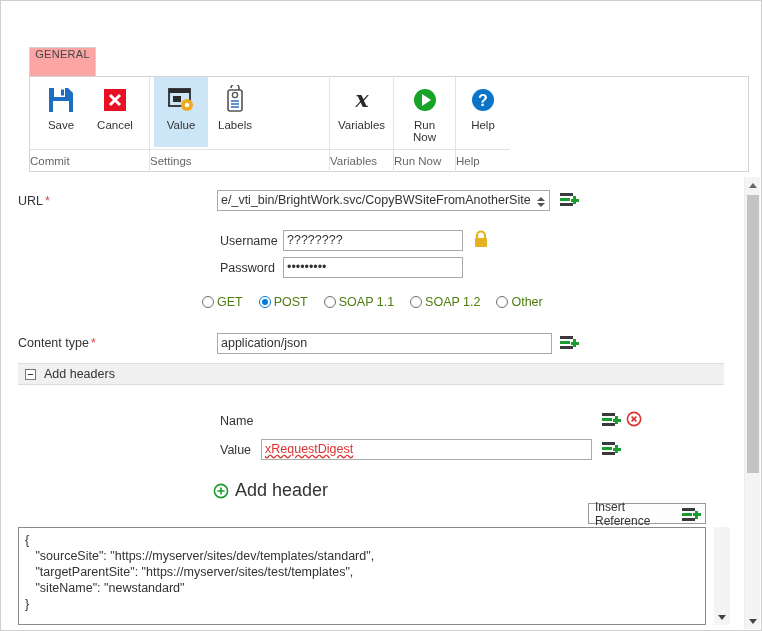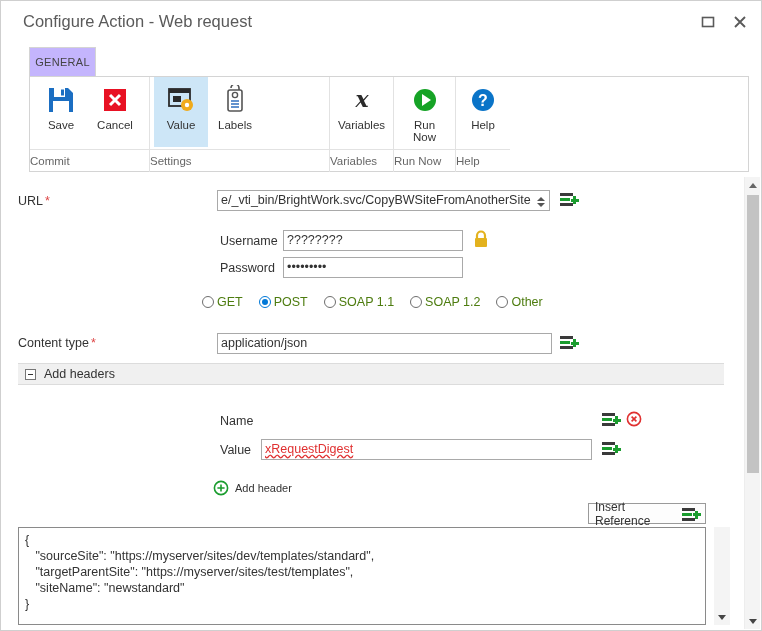--- a/index.html
+++ b/index.html
@@ -38,22 +38,22 @@
   
   .tabstrip{
     position:absolute;left:0;top:46px;width:762px;height:30px;
   }
   .tab{
     position:absolute;left:28px;top:0;
     width:67px;height:29px;
     box-sizing:border-box;
     border:1px solid #d4d4d4;
     border-bottom:none;
-    background:#c4b5fd;
-    display:flex;align-items:center;justify-content:center;
+    background:#fca5a5;
+    display:flex;align-items:flex-start;justify-content:center;
     font-size:11px;color:#444;
     letter-spacing:.3px;
   }
   
   .ribbon{
     position:absolute;left:28px;top:75px;
     width:720px;height:96px;
     box-sizing:border-box;
     border:1px solid #d4d4d4;
     background:#ffffff;
@@ -158,21 +158,21 @@
   }
   .collapse:after{
     content:"";position:absolute;left:2px;top:4px;width:5px;height:1px;background:#333;
   }
   .bandlbl{position:absolute;left:26px;top:3px;font-size:12.5px;color:#333;}
   
   .delico{position:absolute;width:15px;height:15px;}
   
   .addhdr{position:absolute;display:flex;align-items:center;cursor:default;}
   .addhdr .plus{width:15px;height:15px;margin-right:7px;}
-  .addhdr .al{font-size:11px;color:#333;}
+  .addhdr .al{font-size:18px;color:#333;}
   
   .irbtn{
     position:absolute;box-sizing:border-box;
     border:1px solid #9a9a9a;background:#fdfdfd;
     height:21px;display:flex;align-items:center;justify-content:center;
     padding:0 6px;font-size:12px;color:#333;cursor:default;
   }
   .irbtn .iref{position:relative;margin-left:5px;}
   
   .bodybox{
@@ -217,34 +217,20 @@
     text-decoration-style:wavy;
     text-decoration-color:#e03030;
   }
   .dim{position:absolute;}
 </style>
 </head>
 <body>
 
 <div class="window">
 
-  <div class="titlebar">
-    <div class="title">Configure Action - Web request</div>
-
-    <div class="wbtn" id="btn-max">
-      <svg width="14" height="12" viewBox="0 0 14 12">
-        <rect x="1.5" y="1.5" width="11" height="9" fill="none" stroke="#5a5a5a" stroke-width="1.6"></rect>
-      </svg>
-    </div>
-    <div class="wbtn" id="btn-close">
-      <svg width="14" height="14" viewBox="0 0 14 14">
-        <path d="M2 2 L12 12 M12 2 L2 12" stroke="#5a5a5a" stroke-width="1.9" fill="none"></path>
-      </svg>
-    </div>
-  </div>
 
   <div class="tabstrip">
     <div class="tab">
       <span>GENERAL</span>
     </div>
   </div>
 
   <div class="ribbon">
     <div class="ribbon-row">
 

